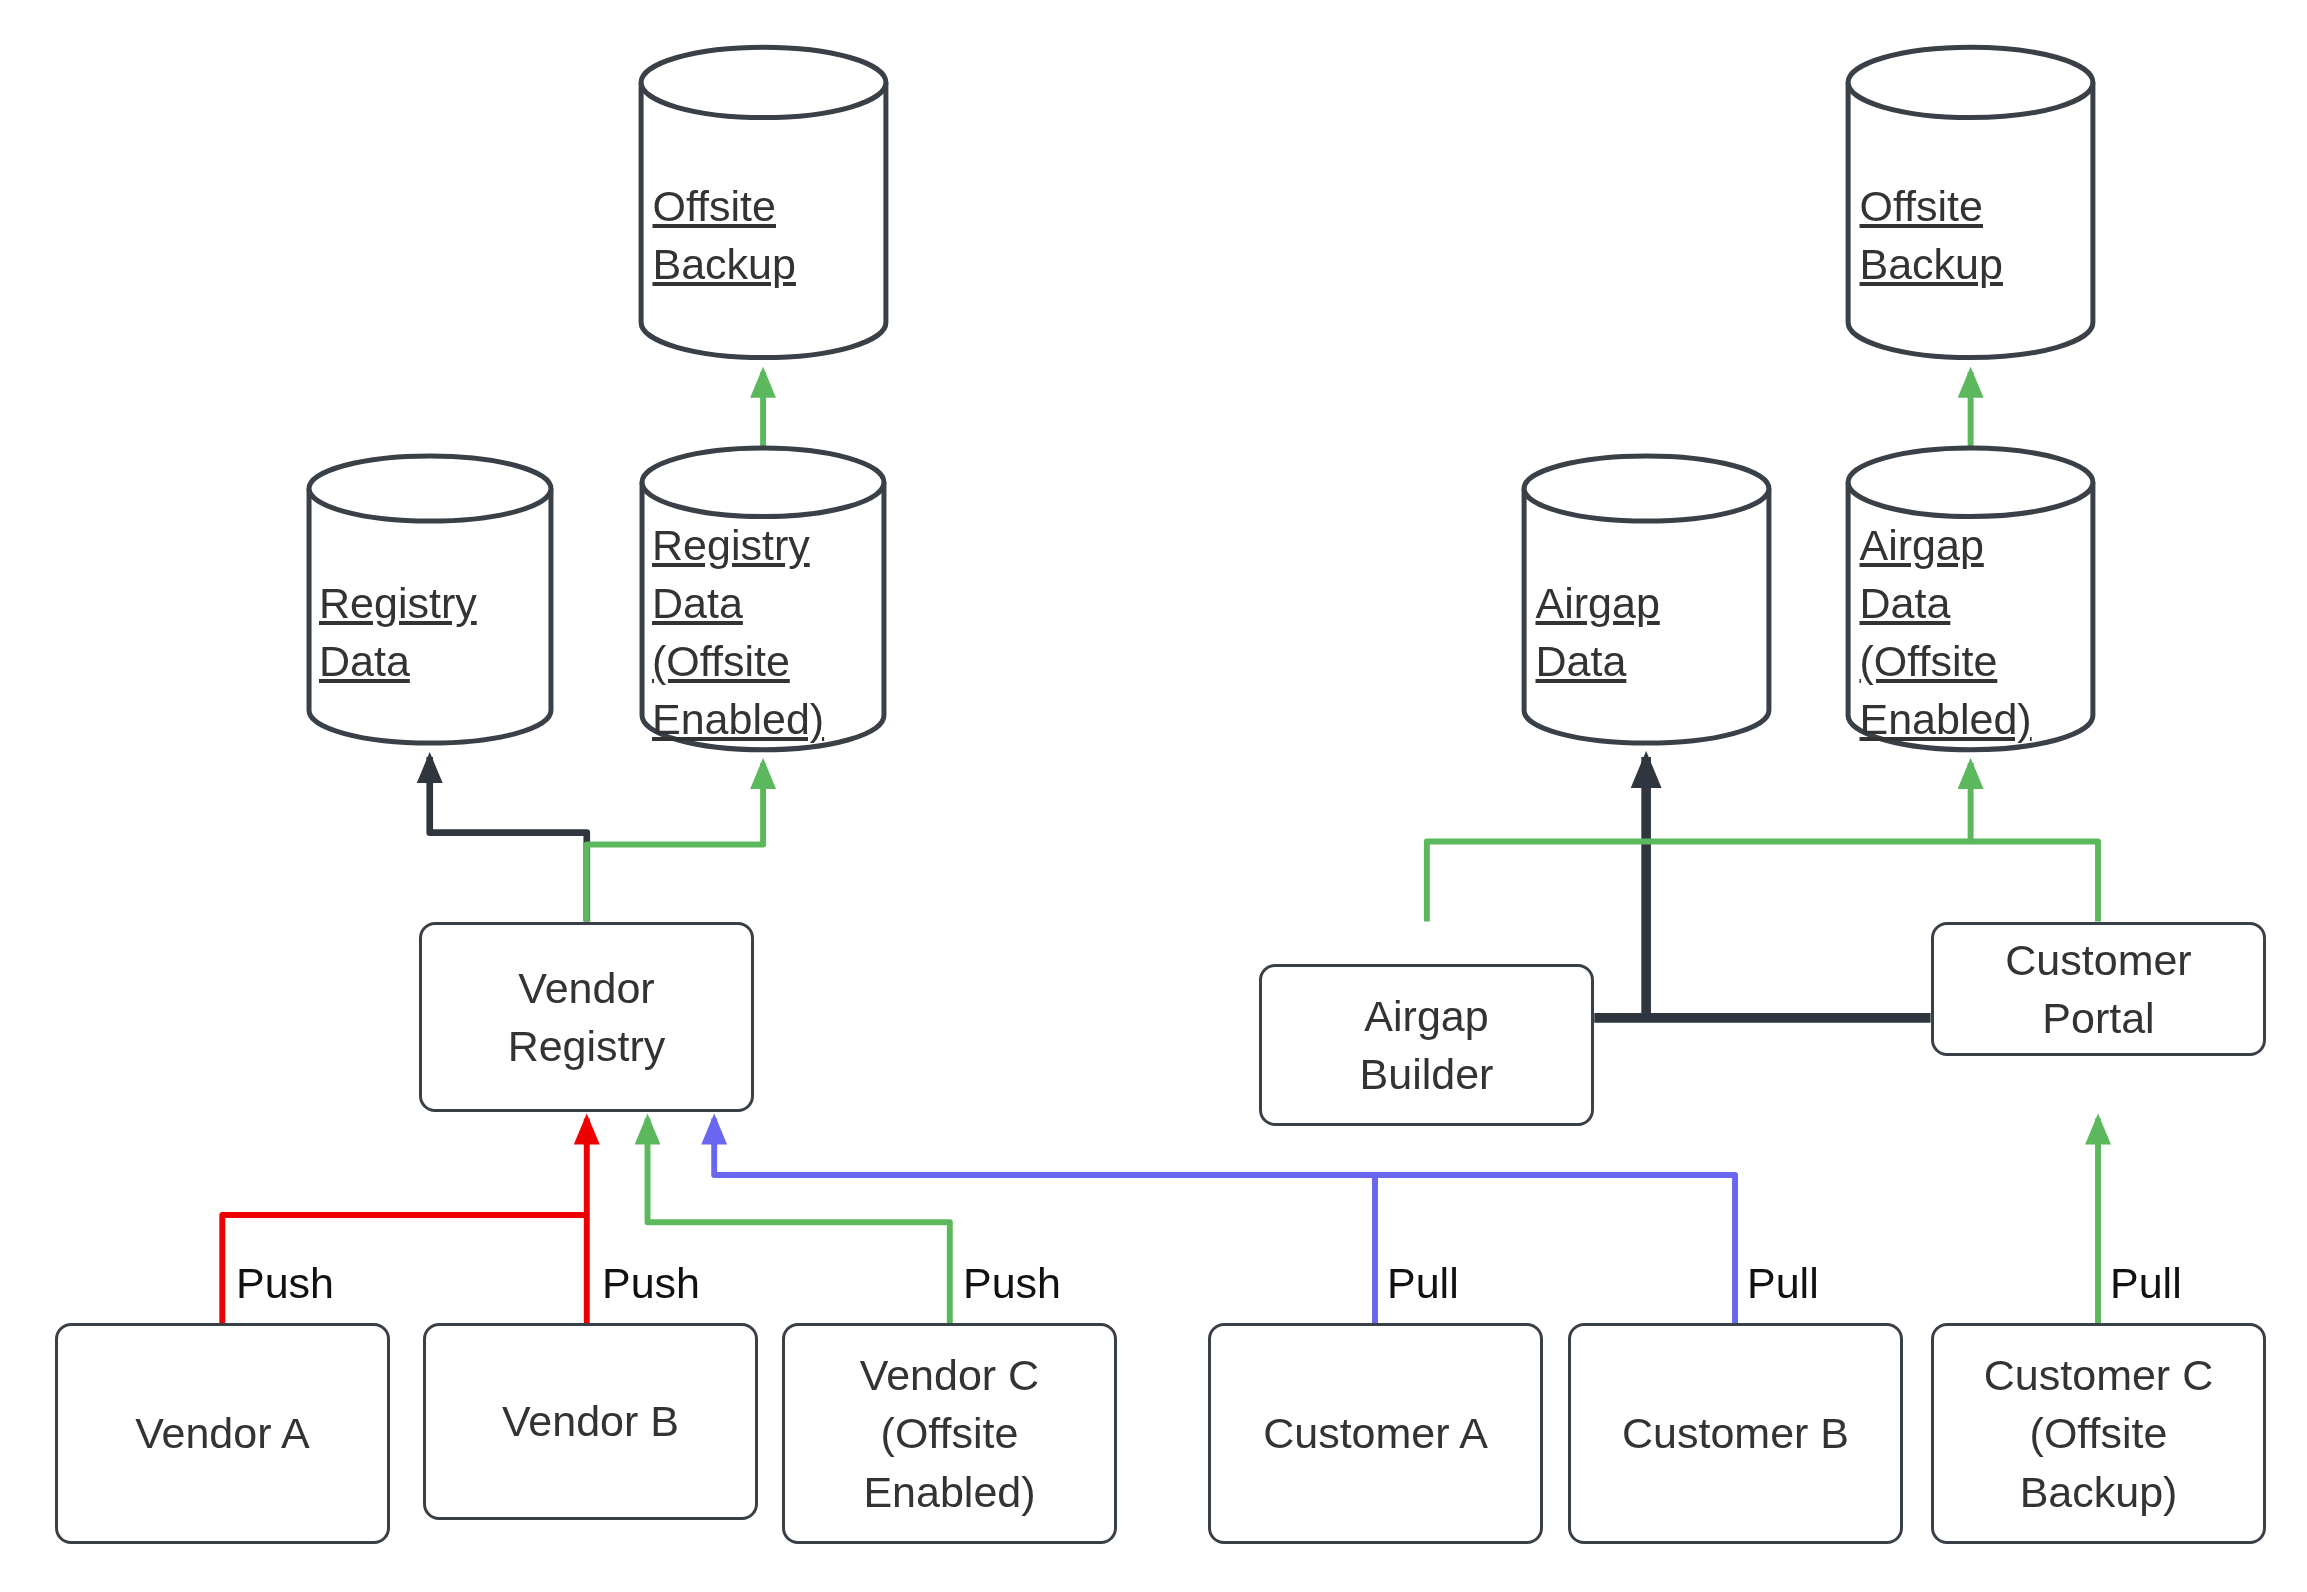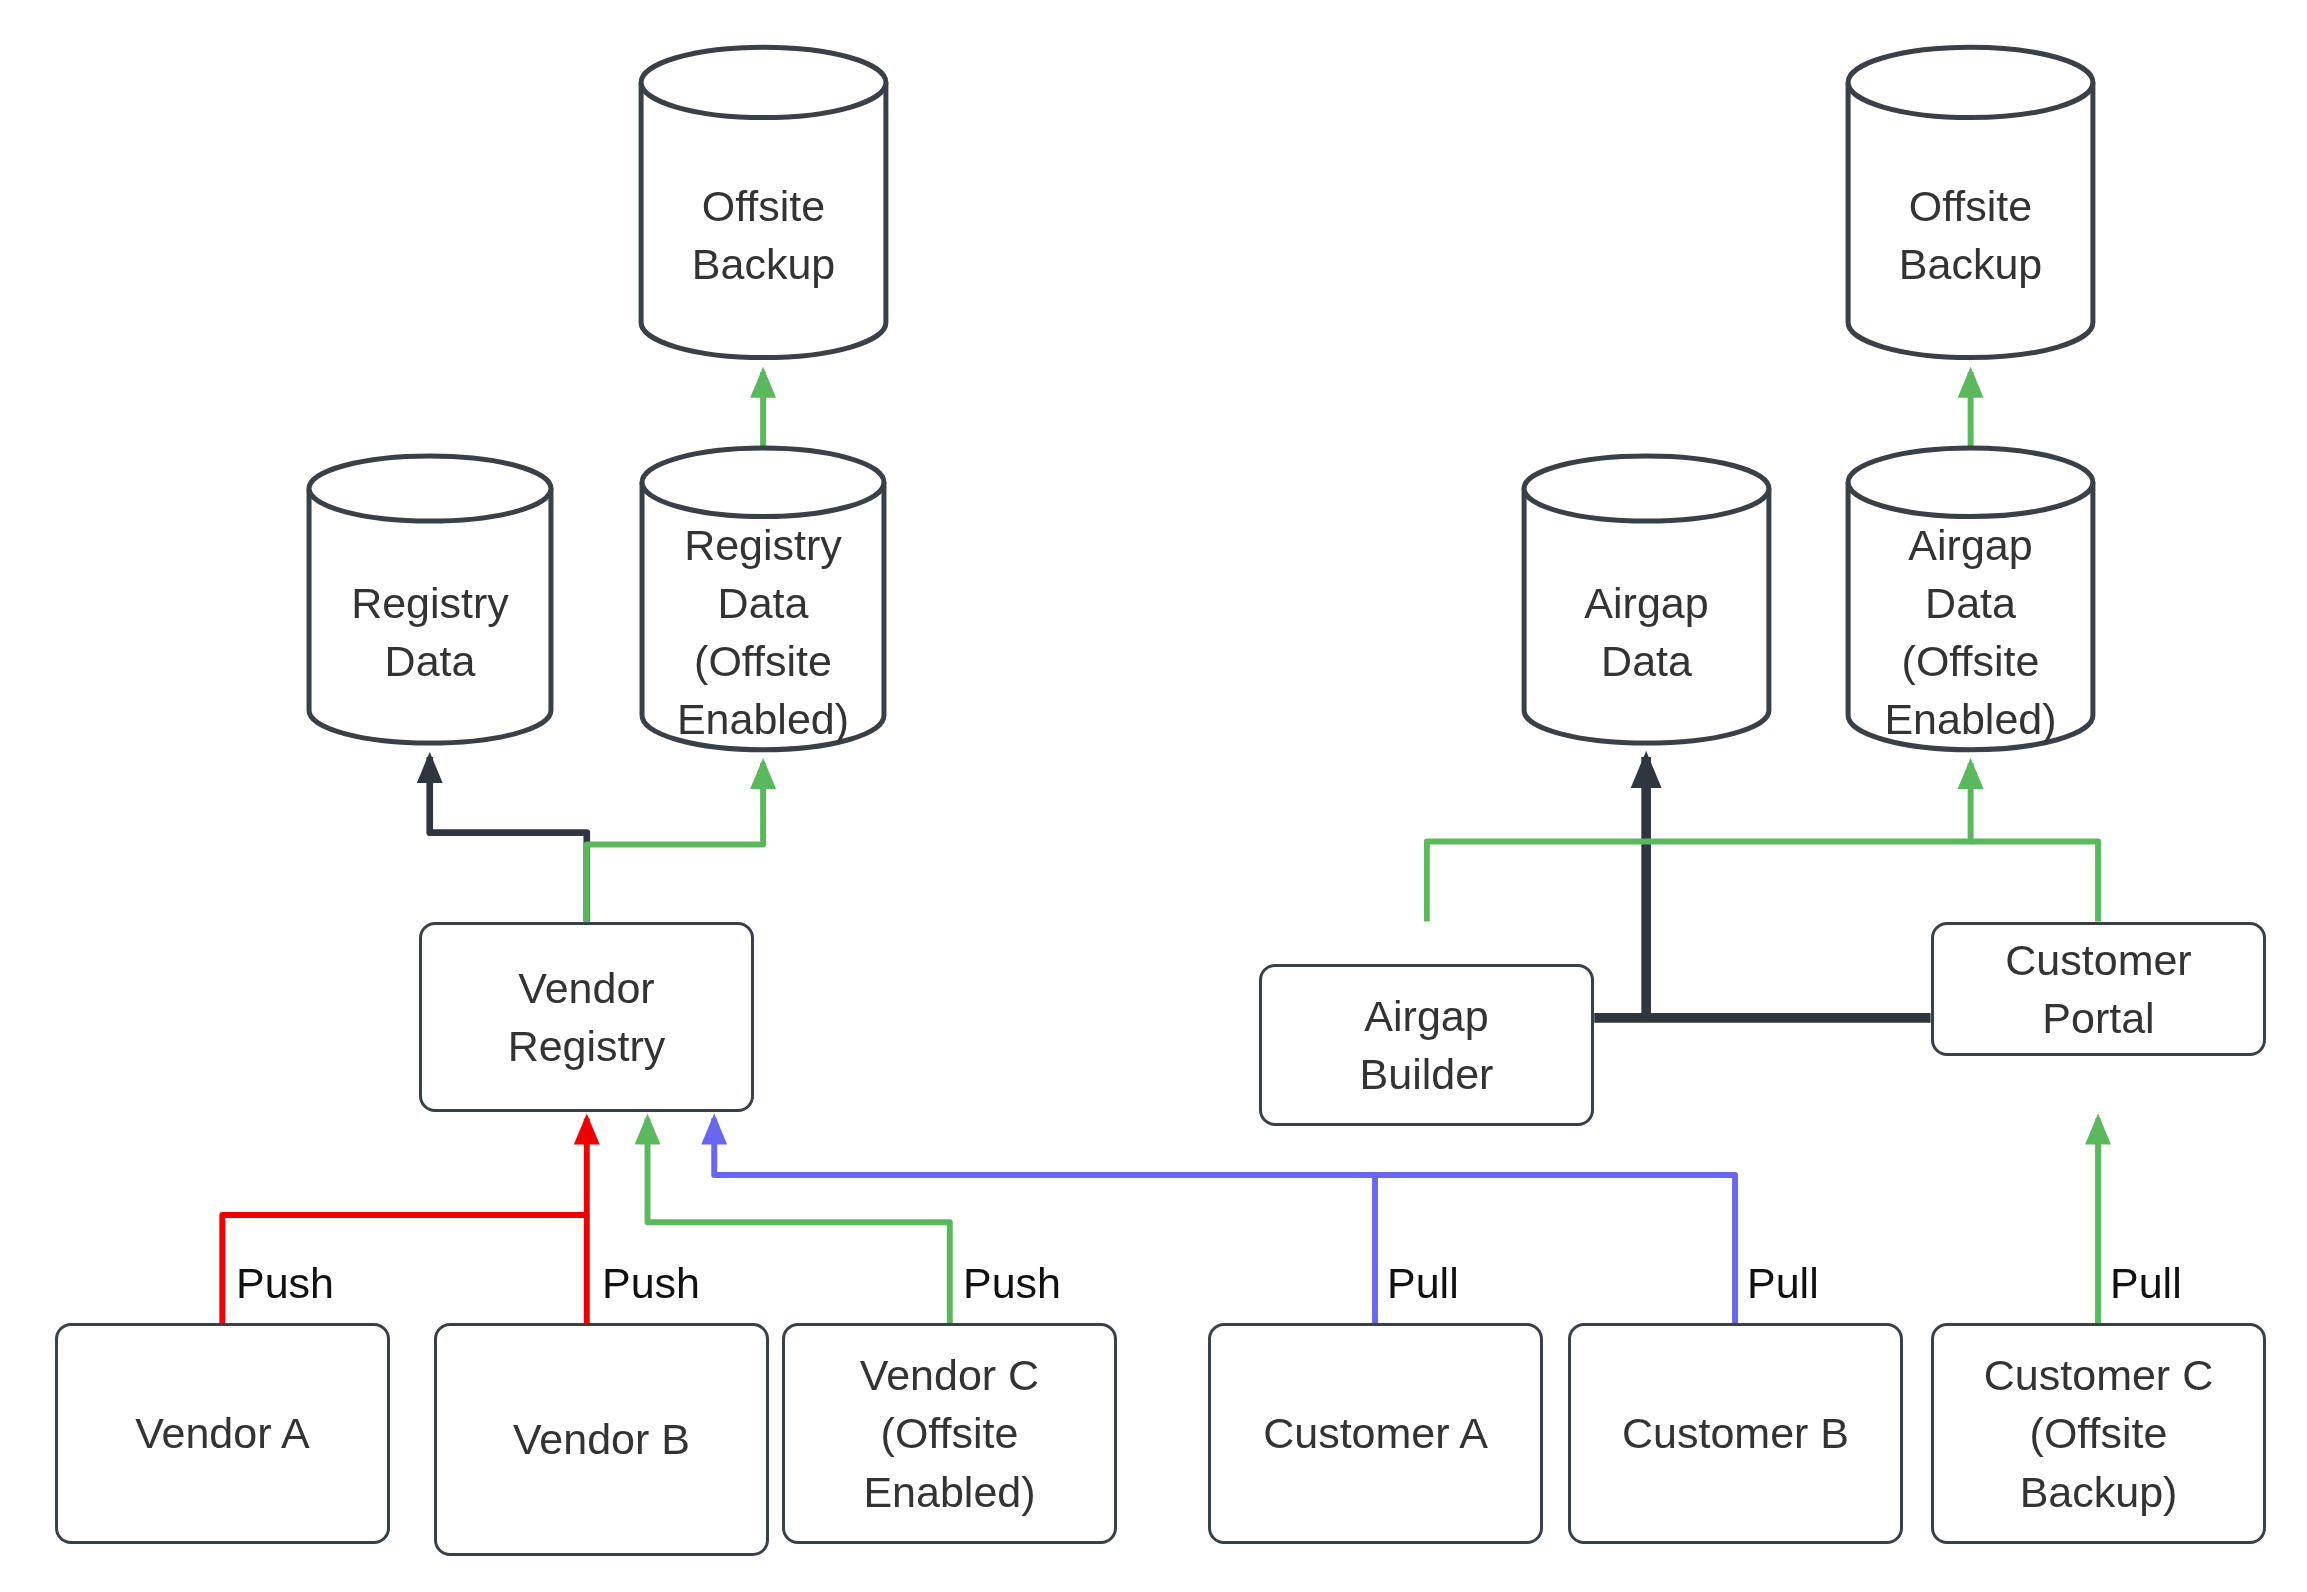--- a/index.html
+++ b/index.html
@@ -19,21 +19,21 @@
   .box{
     display:flex;align-items:center;justify-content:center;text-align:center;
     background:#ffffff;border:3.7px solid #3a4047;border-radius:16px;box-sizing:border-box;
   }
   .box .lbl{max-width:252px;display:inline-block;}
 
   .cyl-shape{position:absolute;left:0;top:0;width:100%;height:100%;}
   .cyl-body,.cyl-top{fill:#ffffff;stroke:#3a4047;stroke-width:5;vector-effect:non-scaling-stroke;}
   .cyl-label-area{
     position:absolute;left:0;right:0;top:70px;bottom:7.4px;z-index:1;
-    display:flex;align-items:center;justify-content:center;text-align:center;
+    display:flex;align-items:center;justify-content:center;text-decoration:underline;
   }
   .cyl .lbl{max-width:222px;display:inline-block;}
 
   .edge-label{position:absolute;z-index:3;font-size:43px;line-height:1.2;color:#111111;}
 </style>
 </head>
 <body>
 
 <div class="stage">
 
@@ -145,21 +145,21 @@
   </div>
 
   <div class="node box" style="left:1931px;top:922px;width:335px;height:134px">
     <span class="lbl">Customer Portal</span>
   </div>
 
   <div class="node box" style="left:55px;top:1323px;width:335px;height:221px">
     <span class="lbl">Vendor A</span>
   </div>
 
-  <div class="node box" style="left:434px;top:1323px;width:335px;height:233px">
+  <div class="node box" style="left:423px;top:1323px;width:335px;height:197px">
     <span class="lbl">Vendor B</span>
   </div>
 
   <div class="node box" style="left:782px;top:1323px;width:335px;height:221px">
     <span class="lbl">Vendor C (Offsite Enabled)</span>
   </div>
 
   <div class="node box" style="left:1208px;top:1323px;width:335px;height:221px">
     <span class="lbl">Customer A</span>
   </div>

